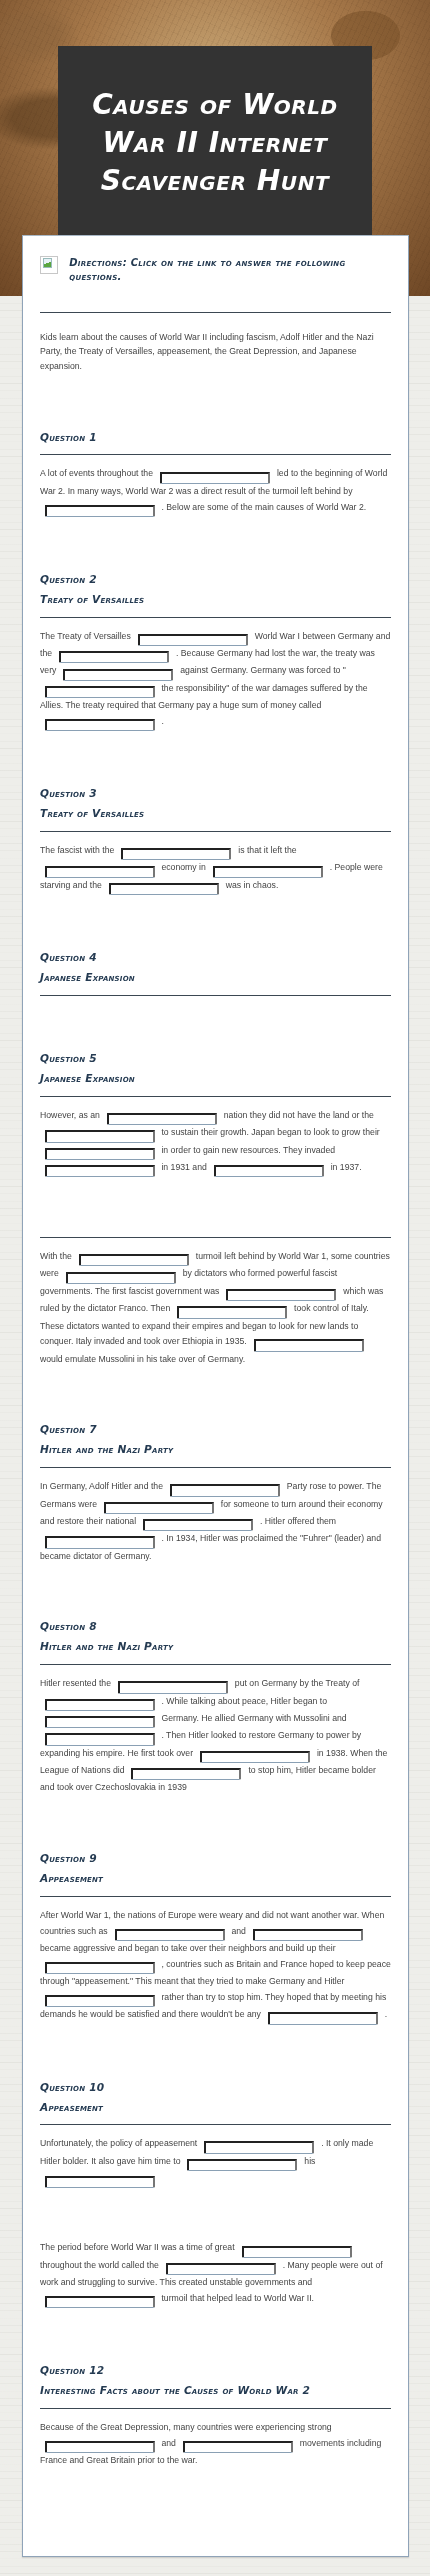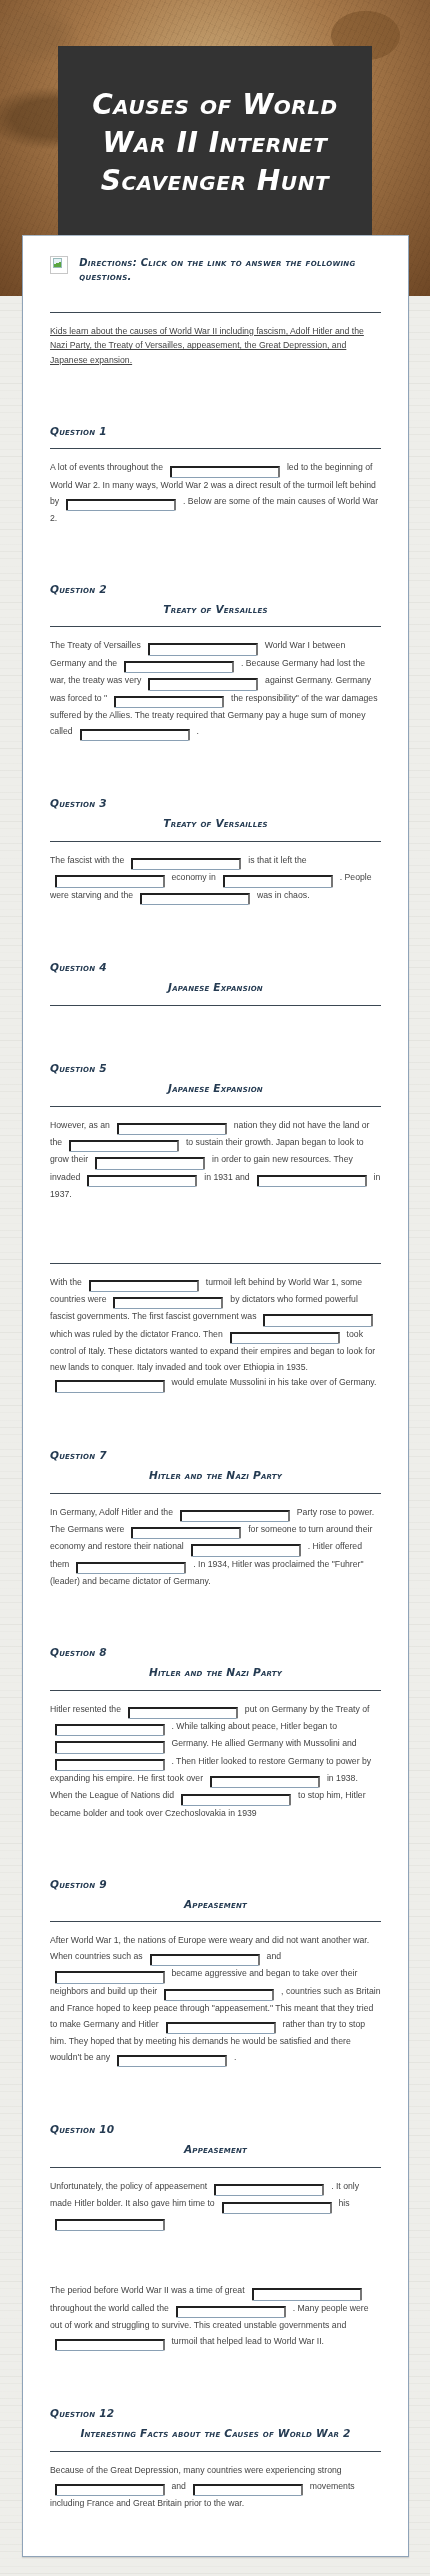--- a/index.html
+++ b/index.html
@@ -36,48 +36,48 @@
     font-family: "DejaVu Sans", sans-serif;
     font-weight: bold; font-style: italic;
     color: #ffffff; font-size: 28px; line-height: 38px;
     text-align: center; font-variant: small-caps; letter-spacing: 0.6px;
   }
   .card {
     position: absolute; left: 22px; top: 235px; width: 387px; height: 2322px;
     background: #ffffff; z-index: 3;
     border: 0.6px solid #8fa3b8; border-top-color: #a9b8c6;
     box-shadow: 0 0.6px 1.1px rgba(0,0,0,.15);
-    padding: 0 27px;
+    padding: 0 17px;
   }
   .directions {
     display: flex; align-items: flex-start; margin-top: 16.3px;
   }
   .broken-img {
     width: 18px; height: 18px; border: 0.6px solid #c7c7c7; flex: 0 0 auto;
     position: relative; background: #fff; margin-top: 3.4px;
   }
   .broken-img::before {
     content: ""; position: absolute; left: 1.7px; top: 1.7px; width: 7.3px; height: 7.8px;
     border: 0.6px solid #9bb; background: linear-gradient(160deg, #e7f1f7 0 50%, #5aa640 50% 100%);
   }
   .directions h2 {
     margin-left: 11.2px; font-size: 10px; line-height: 14.6px; color: #253b52;
     font-family: "DejaVu Sans", sans-serif; font-style: italic; font-weight: bold;
     font-variant: small-caps; letter-spacing: 0.3px; padding-top: 3.4px;
   }
   .rule { height: 0; border-top: 1.1px solid #3b4752; margin: 0; }
-  .intro { font-size: 8.7px; line-height: 14.6px; color: #444; margin-top: 11px; text-decoration: underline; }
+  .intro { font-size: 8.7px; line-height: 14.6px; color: #444; margin-top: 17px; }
   .question { margin-top: 52px; }
   .question.first { margin-top: 53px; }
   .q-title, .q-sub {
     font-family: "DejaVu Sans", sans-serif; font-style: italic; font-weight: bold;
     font-variant: small-caps; color: #253b52; font-size: 10.6px; letter-spacing: 0.2px;
     line-height: 20px;
   }
-  .q-sub { margin-top: 0; text-align: center; }
+  .q-sub { margin-top: 0; }
   .q-head { padding-bottom: 7.8px; border-bottom: 1.1px solid #3b4752; margin-bottom: 11px; }
   .q-body { font-size: 8.7px; line-height: 15.7px; color: #444; }
   .blank {
     display: inline-block; width: 110px; height: 12.3px; vertical-align: -3.9px;
     border-bottom: 0.8px solid #8aa0b4; border-radius: 0 0 1.7px 1.7px;
     margin: 0 4.5px;
     background: transparent;
     font: inherit; outline: none;
   }
 </style>

